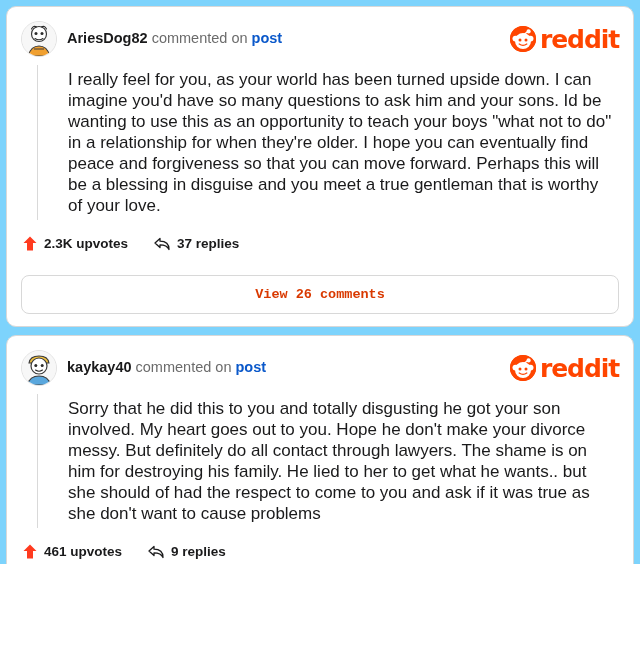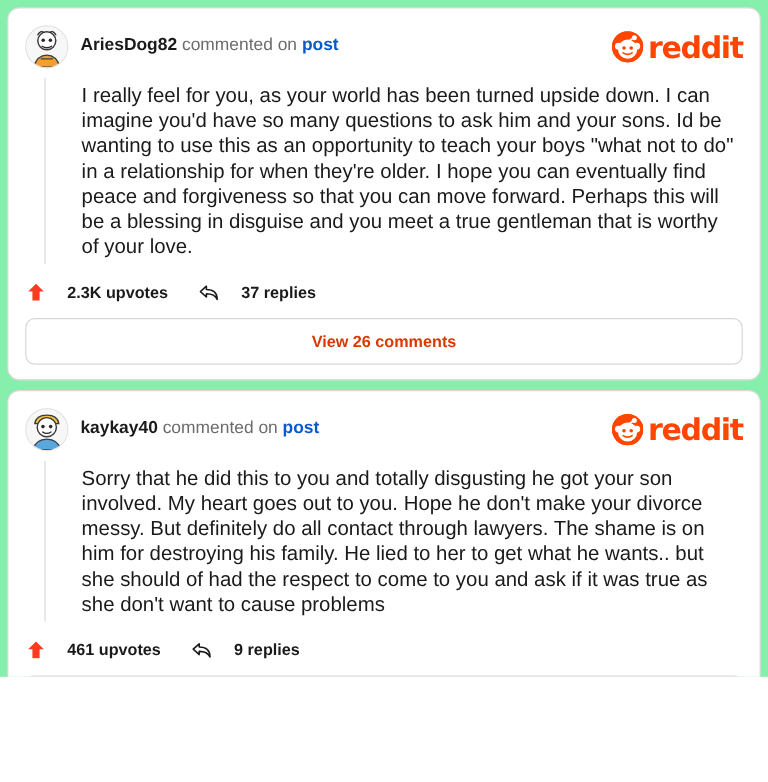--- a/index.html
+++ b/index.html
@@ -7,21 +7,21 @@
     padding: 0;
     background: #ffffff;
     width: 640px;
     height: 652px;
     font-family: "Liberation Sans", sans-serif;
     -webkit-font-smoothing: antialiased;
   }
   .page {
     width: 640px;
     height: 564px;
-    background: #86efac;
+    background: #7dd3fc;
     box-sizing: border-box;
     overflow: hidden;
     position: relative;
   }
   .card {
     background: #ffffff;
     border: 1px solid #d8d8d8;
     border-radius: 10px;
     margin: 8px 6px;
     padding: 10px 14px 12px 14px;
@@ -112,47 +112,47 @@
     margin-top: 16px;
     padding-left: 2px;
     gap: 26px;
     font-size: 13.5px;
     color: #1a1a1b;
     font-weight: bold;
   }
   .meta-item {
     display: flex;
     align-items: center;
-    gap: 19px;
+    gap: 7px;
   }
   .upvote-arrow {
     width: 14px;
     height: 15px;
     flex: 0 0 auto;
   }
   .reply-icon {
     width: 16px;
     height: 14px;
     flex: 0 0 auto;
   }
   .view-btn {
     display: block;
     width: 100%;
-    margin-top: 14px;
+    margin-top: 24px;
     padding: 11px 4px;
     border: 1px solid #d8d8d8;
     border-radius: 8px;
     background: #ffffff;
     color: #d93900;
     font-size: 13.5px;
     font-weight: bold;
     text-align: center;
     box-sizing: border-box;
     cursor: pointer;
-    font-family: Liberation Sans, sans-serif;
+    font-family: Liberation Mono, monospace;
   }
 </style>
 </head>
 <body>
 
 <div class="page">
 
   <div class="card first">
     <div class="card-head">
       <div class="avatar">

